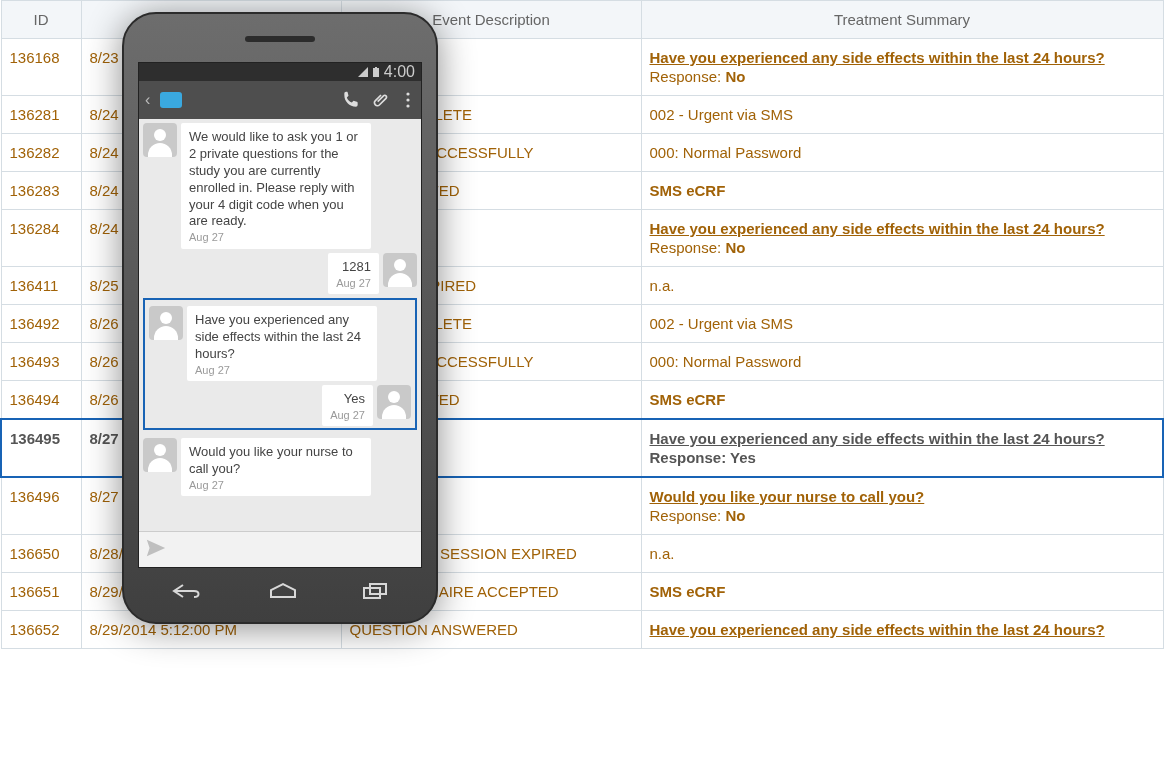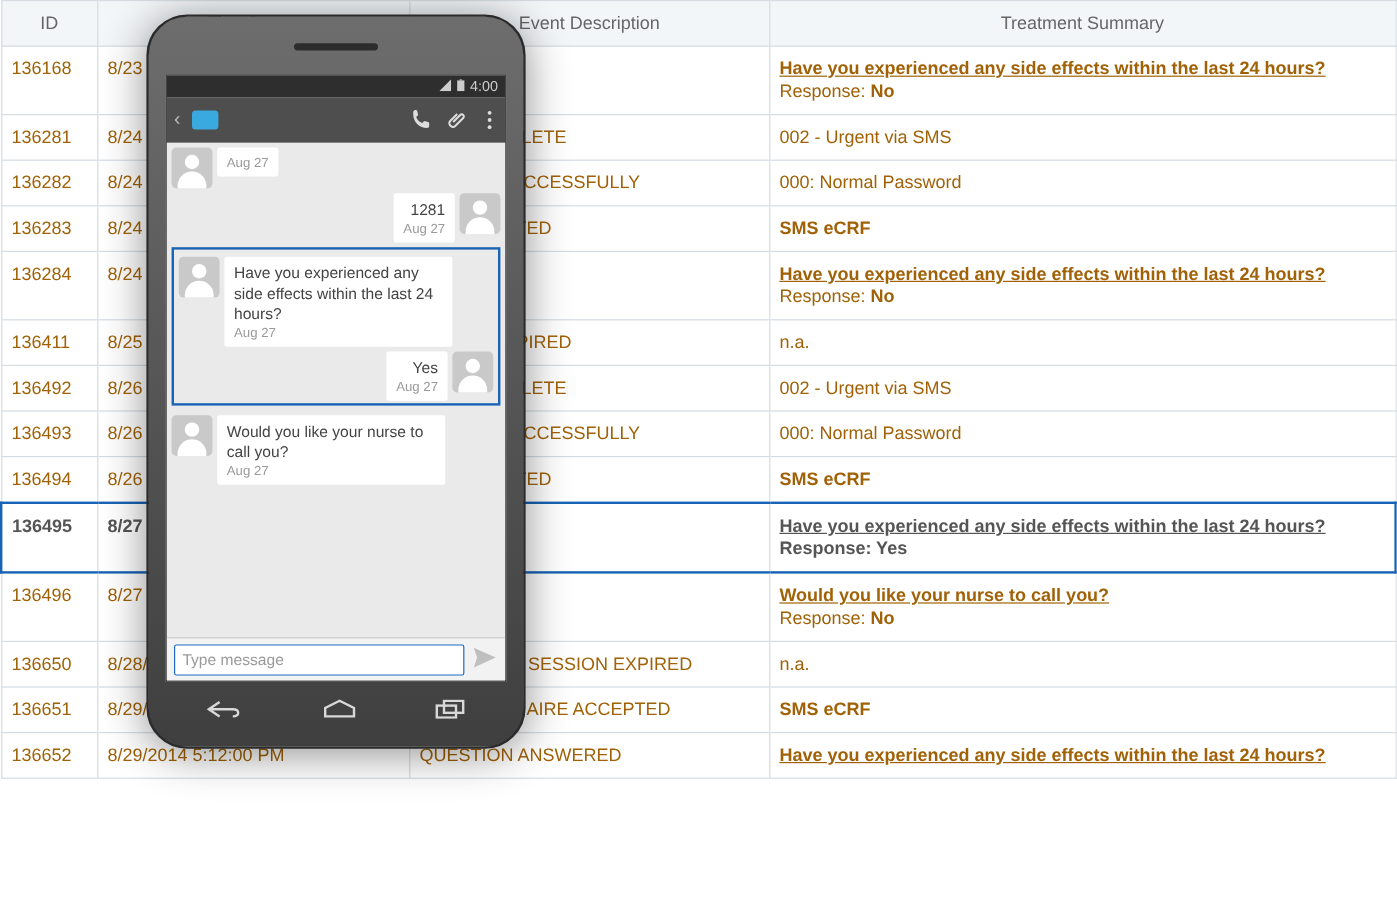--- a/index.html
+++ b/index.html
@@ -68,21 +68,21 @@
     width: 70px; height: 6px; background: #2c2c2c; border-radius: 4px;
   }
   .screen {
     width: 100%; height: 100%; background: #eaeaea; position: relative;
     display: flex; flex-direction: column; font-size: 13px;
     border: 1px solid #222;
   }
   .statusbar {
     height: 18px; background: #2e2e2e; color: #ccc;
     display: flex; justify-content: flex-end; align-items: center;
-    font-size: 12px; padding: 0 6px; gap: 4px;
+    font-size: 16px; padding: 0 6px; gap: 4px;
   }
   .appbar {
     height: 38px; background: #4e4e4e; display: flex; align-items: center;
     padding: 0 6px; gap: 10px; color: #ddd;
   }
   .appbar .chev { font-size: 16px; color: #bbb; }
   .appbar .sms-icon {
     width: 22px; height: 16px; border-radius: 3px; background: #3aa9e0;
     position: relative;
   }
@@ -287,20 +287,21 @@
               <circle cx="7" cy="10" r="1.6" fill="#ddd"></circle>
               <circle cx="7" cy="16" r="1.6" fill="#ddd"></circle>
             </svg>
         </span>
       </div>
 
       <div class="thread" id="thread">
           <div class="msg-row ">
             <div class="avatar"></div>
             <div class="bubble">
+              <div>We would like to ask you 1 or 2 private questions for the study you are currently enrolled in. Please reply with your 4 digit code when you are ready.</div>
               <div class="date">Aug 27</div>
             </div>
           </div>
           <div class="msg-row out">
             <div class="avatar"></div>
             <div class="bubble">
               <div>1281</div>
               <div class="date">Aug 27</div>
             </div>
           </div>
@@ -323,21 +324,20 @@
           <div class="msg-row ">
             <div class="avatar"></div>
             <div class="bubble">
               <div>Would you like your nurse to call you?</div>
               <div class="date">Aug 27</div>
             </div>
           </div>
         </div>
 
       <div class="compose">
-        <div class="field">Type message</div>
         <span>
           <svg width="22" height="22" viewBox="0 0 24 24">
               <path fill="#bfbfbf" d="M2 3l20 9-20 9 3-9-3-9z"></path>
             </svg>
         </span>
       </div>
     </div>
 
     <div class="navbar">
       <span>

